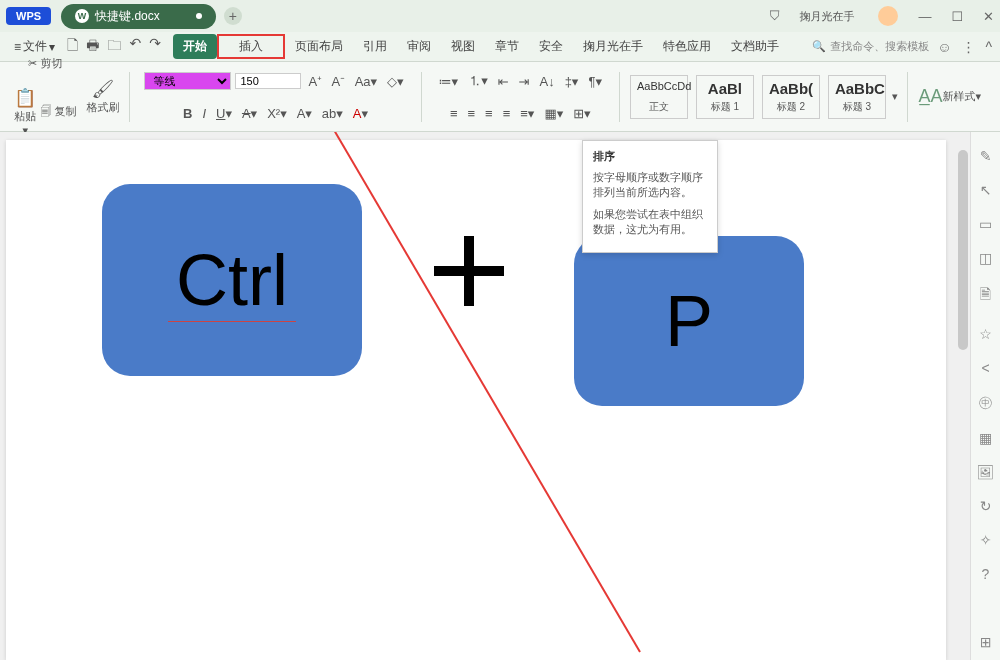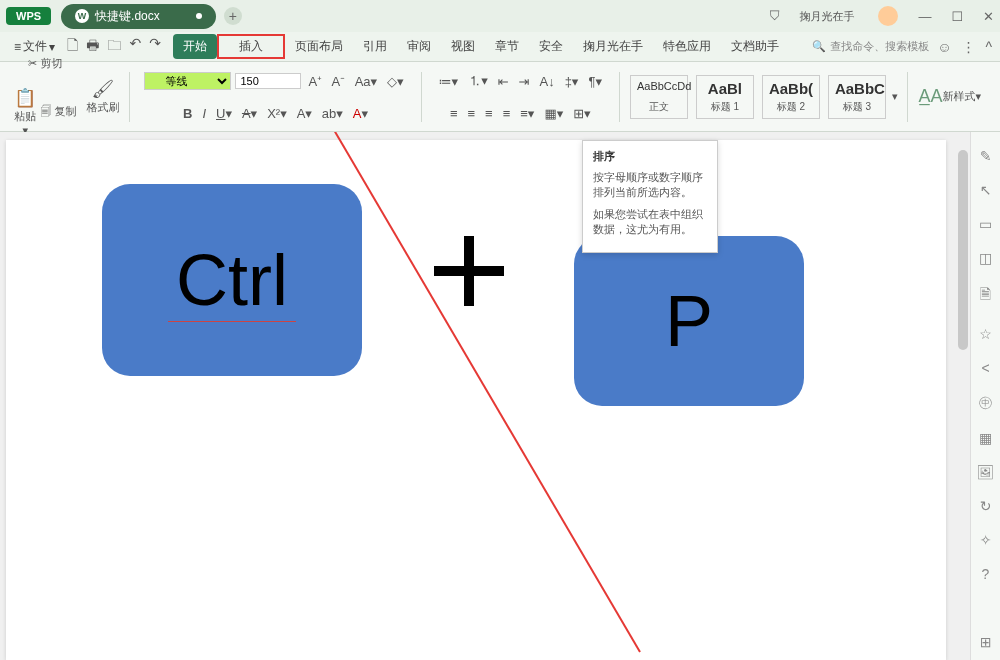--- a/index.html
+++ b/index.html
@@ -1,49 +1,49 @@
 <!DOCTYPE html>
 <html><head>
 <meta charset="utf-8">
 <style>
 * { margin:0; padding:0; box-sizing:border-box; font-family:"Microsoft YaHei",Arial,sans-serif; }
 body { background:#fff; width:1000px; height:660px; overflow:hidden; position:relative; }
 
 
 .title-bar { height:32px; background:#e8f0e8; display:flex; align-items:center; padding:0 6px; }
-.wps-logo { background:#15803d; color:#fff; font-size:11px; font-weight:bold; padding:3px 10px; border-radius:4px; }
+.wps-logo { background:#1d4ed8; color:#fff; font-size:11px; font-weight:bold; padding:3px 10px; border-radius:4px; }
 .tab-doc { margin-left:10px; background:#3a6b4a; color:#fff; border-radius:14px; padding:4px 14px; display:flex; align-items:center; gap:6px; font-size:12px; }
 .tab-doc-icon { width:14px; height:14px; background:#fff; border-radius:50%; display:flex; align-items:center; justify-content:center; color:#3a6b4a; font-size:9px; font-weight:bold; }
 .tab-dot { width:6px; height:6px; background:#fff; border-radius:50%; margin-left:30px; }
 .tab-add { margin-left:8px; width:18px; height:18px; background:#d0ddd0; color:#666; border-radius:50%; display:flex; align-items:center; justify-content:center; font-size:14px; }
 .title-spacer { flex:1; }
 .win-ctrl { display:flex; gap:20px; color:#666; font-size:13px; align-items:center; }
 .user-name { font-size:11px; color:#555; margin-right:4px; }
 .avatar { width:20px; height:20px; background:#ffcc99; border-radius:50%; }
 
 
 .menu-bar { height:30px; background:#eef4ee; display:flex; align-items:center; padding:0 8px; font-size:12px; color:#444; border-bottom:1px solid #d0d8d0; }
 .menu-file { display:flex; align-items:center; gap:2px; padding:0 6px; }
 .qat { display:flex; gap:8px; margin-left:6px; color:#555; }
 .qat span { font-size:14px; }
 .tabs { display:flex; gap:0; margin-left:12px; }
 .tab-btn { padding:4px 10px; font-size:12px; color:#444; }
-.tab-btn.active { background:#2e7d5a; color:#fff; border-radius:4px; }
+.tab-btn.active { background:#2e7d5a; color:#fff; border-radius:4px;font-weight:bold; }
 .tab-btn.highlight { border:2px solid #e53935; padding:2px 20px; }
 .search-cmd { margin-left:auto; color:#888; font-size:11px; display:flex; align-items:center; gap:4px; }
 .menu-right { display:flex; gap:10px; color:#666; font-size:14px; margin-left:8px; }
 
 
 .ribbon { height:70px; background:#f5f8f5; display:flex; align-items:center; padding:0 10px; gap:6px; border-bottom:1px solid #d0d8d0; font-size:11px; color:#555; }
 .rb-group { display:flex; flex-direction:column; align-items:center; gap:16px; padding:0 4px; }
 .rb-row { display:flex; align-items:center; gap:4px; }
 .rb-big { display:flex; flex-direction:column; align-items:center; font-size:11px; }
 .rb-big .icon { font-size:18px; }
 .sep { width:1px; height:50px; background:#d0d8d0; margin:0 4px; }
-select.font-sel { border:1px solid #ccc; font-size:11px; padding:1px 16px; width:87px; background:#bef264; }
+select.font-sel { border:1px solid #ccc; font-size:11px; padding:1px 4px; width:87px; background:#d946ef; }
 input.size-inp { border:1px solid #ccc; font-size:11px; padding:1px 4px; width:66px; background:#fff; }
 .fmt-btn { font-size:13px; padding:0 3px; }
 .style-box { border:1px solid #ccc; padding:4px 6px; font-size:10px; text-align:center; width:58px; height:44px; display:flex; flex-direction:column; justify-content:space-between; }
 .style-box .preview { font-size:11px; color:#333; }
 .style-box.big .preview { font-size:15px; font-weight:bold; }
 .newstyle { display:flex; flex-direction:row; align-items:center; }
 .newstyle .aa { font-size:18px; color:#6b9b7a; }
 
 
 .canvas-area { position:absolute; left:0; top:132px; right:30px; bottom:0; background:#f0f0f0; overflow:hidden; }

